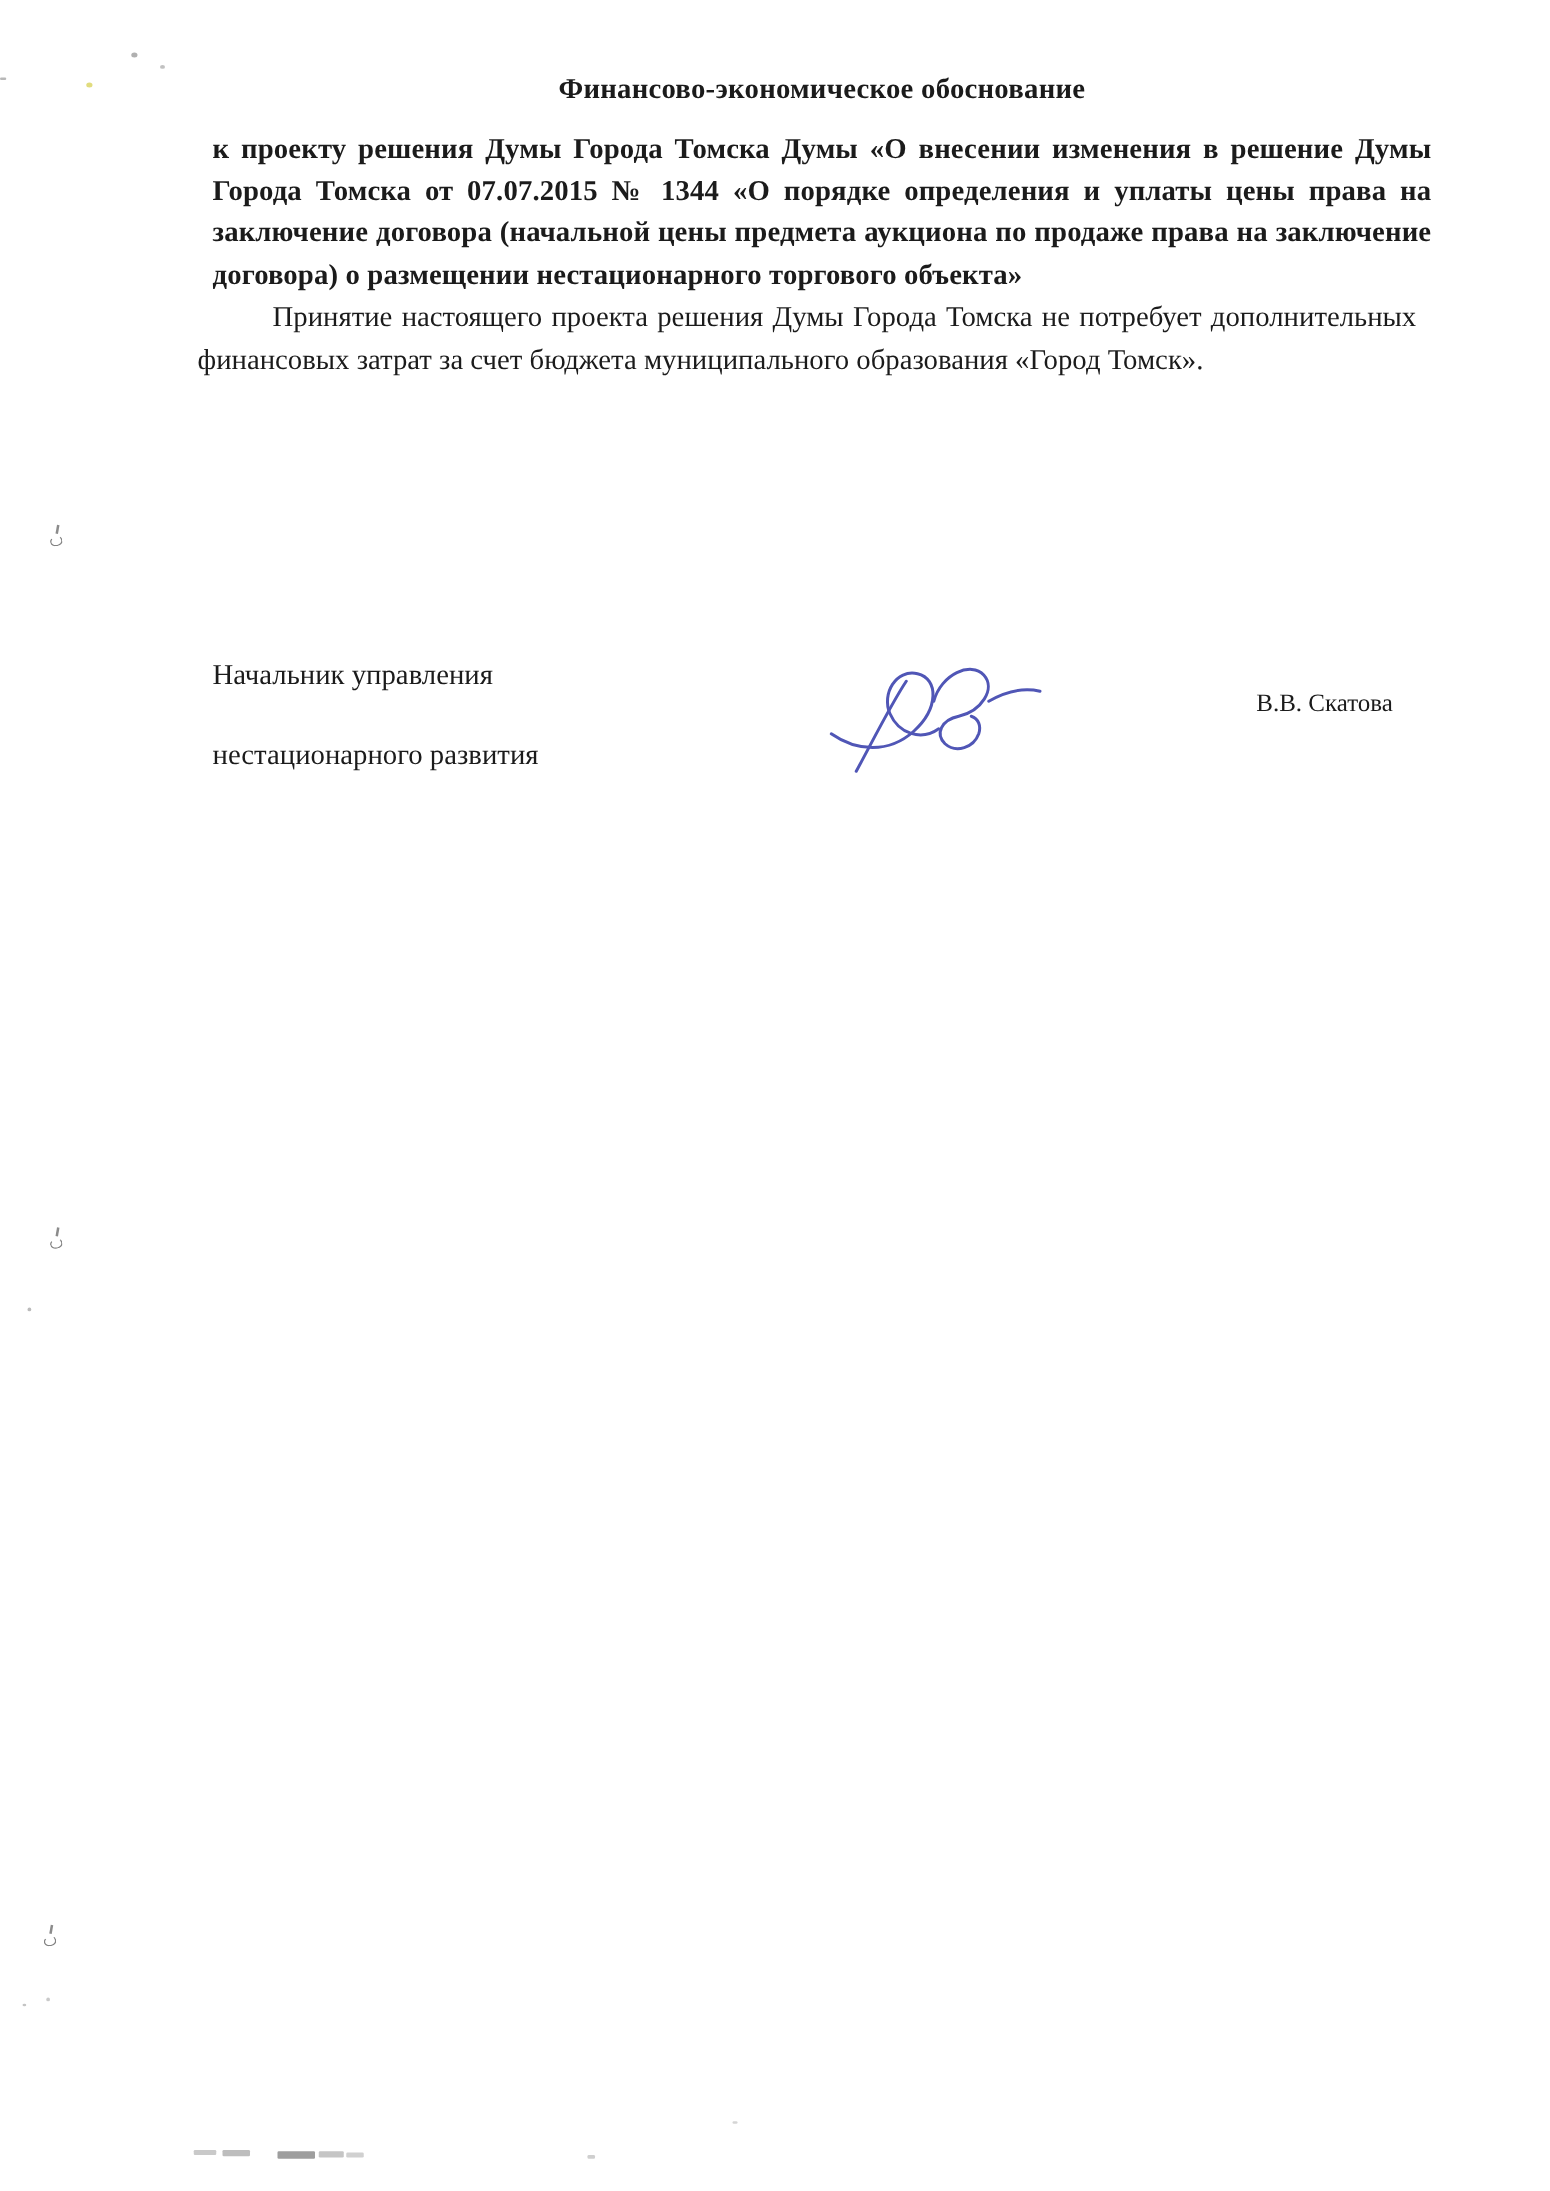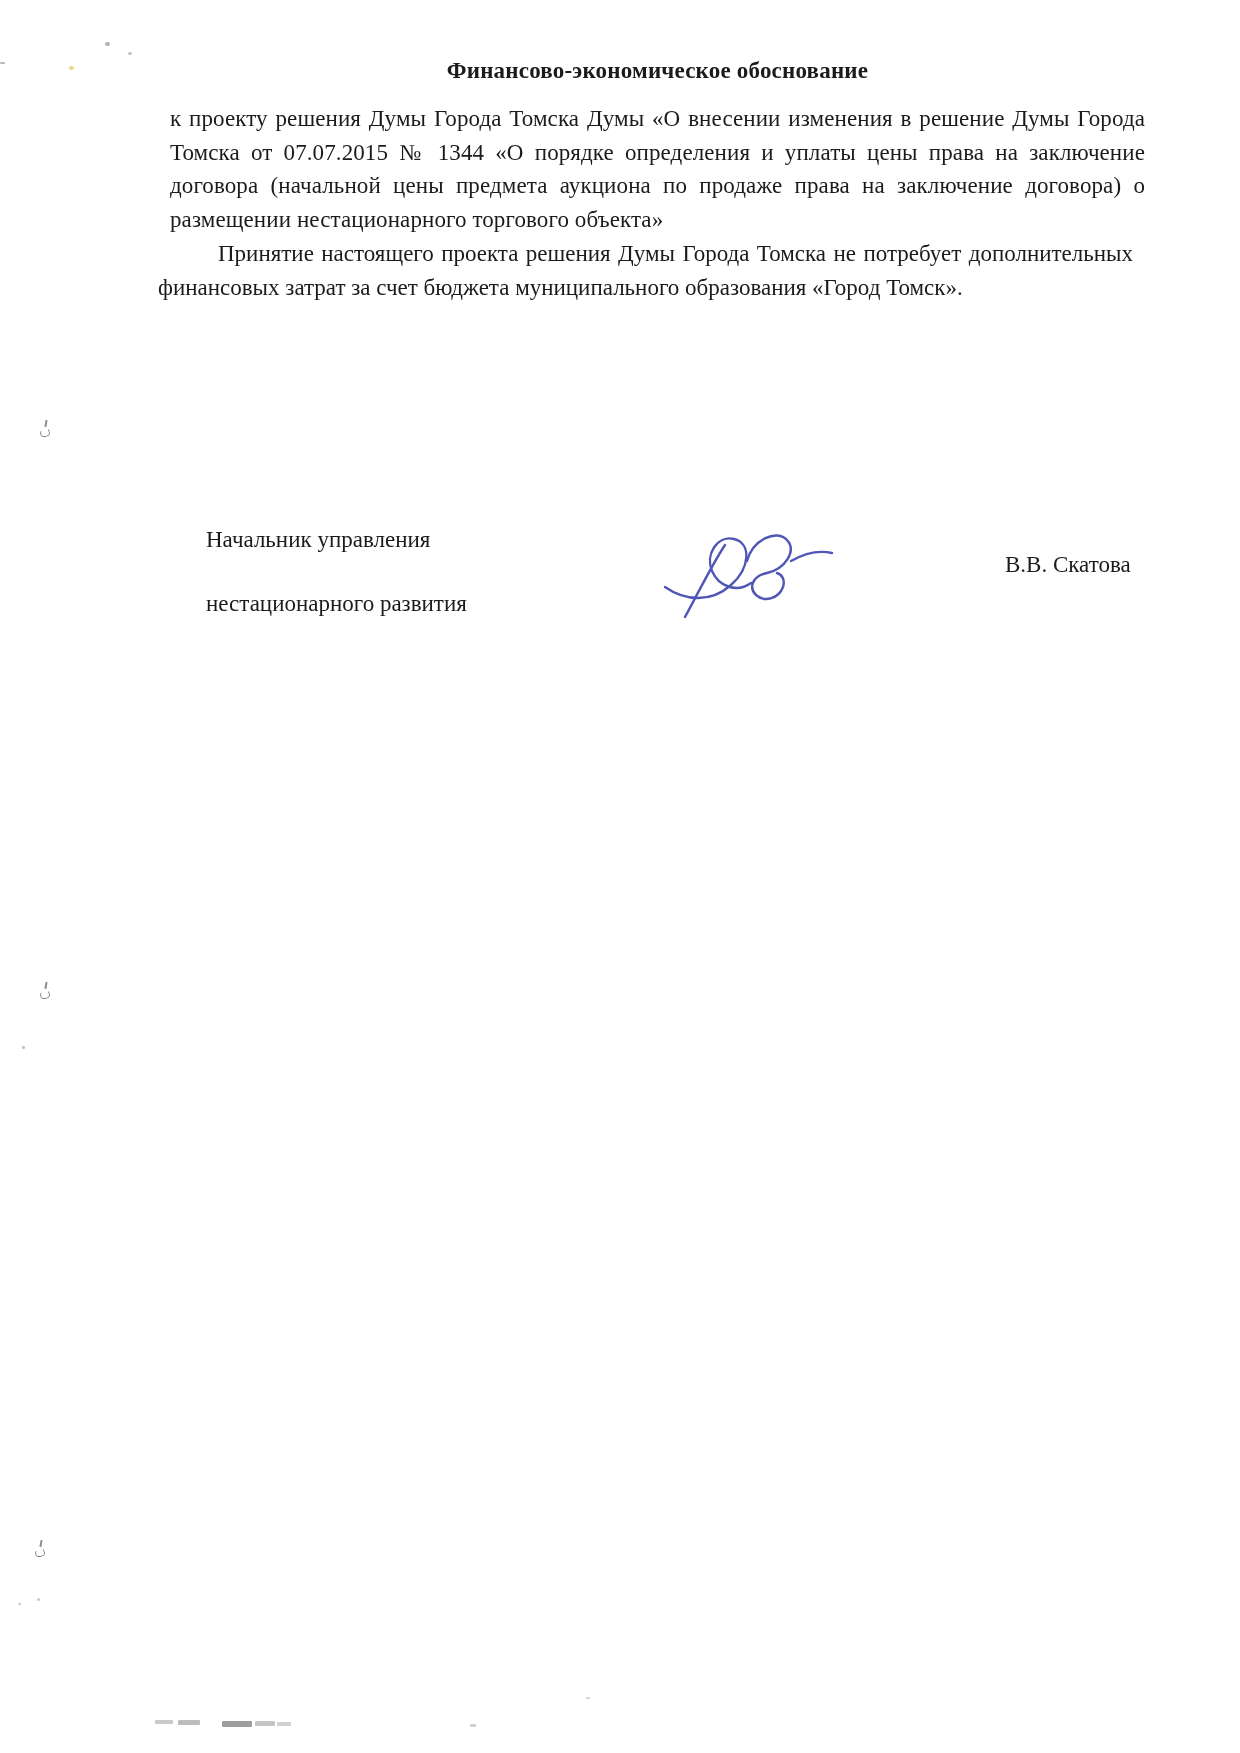--- a/index.html
+++ b/index.html
@@ -15,21 +15,21 @@
   .doc-title{
     position:absolute;
     left:170px;width:975px;top:58px;
     text-align:center;
     font-size:23px;font-weight:bold;
     letter-spacing:.2px;
   }
   .preamble{
     position:absolute;
     left:170px;width:975px;top:102px;
-    font-size:23px;font-weight:normal;
+    font-size:23px;font-weight:bold;
     line-height:33.5px;
     text-align:justify;
     text-align-last:left;
     letter-spacing:.1px;
   }
   .body-text{
     position:absolute;
     left:158px;width:975px;top:237px;
     font-size:23px;
     line-height:33.5px;
@@ -39,26 +39,25 @@
     text-indent:60px;
     text-align:justify;
     text-align-last:left;
   }
   .sig-position{
     position:absolute;
     left:170px;top:524px;
     font-size:23px;
     line-height:32px;
     white-space:pre-line;
-    margin-left:36px;
   }
   .sig-name{
     position:absolute;
     left:1005px;top:552px;
-    font-size:23px;
+    font-size:20px;
   }
   .sig-ink{
     position:absolute;
     left:655px;top:525px;
     width:195px;height:95px;
   }
   
   .speck{position:absolute;border-radius:50%;}
   .smudge{position:absolute;border-radius:1px;}
   .scan-mark{position:absolute;width:13px;height:19px;opacity:.8;}

